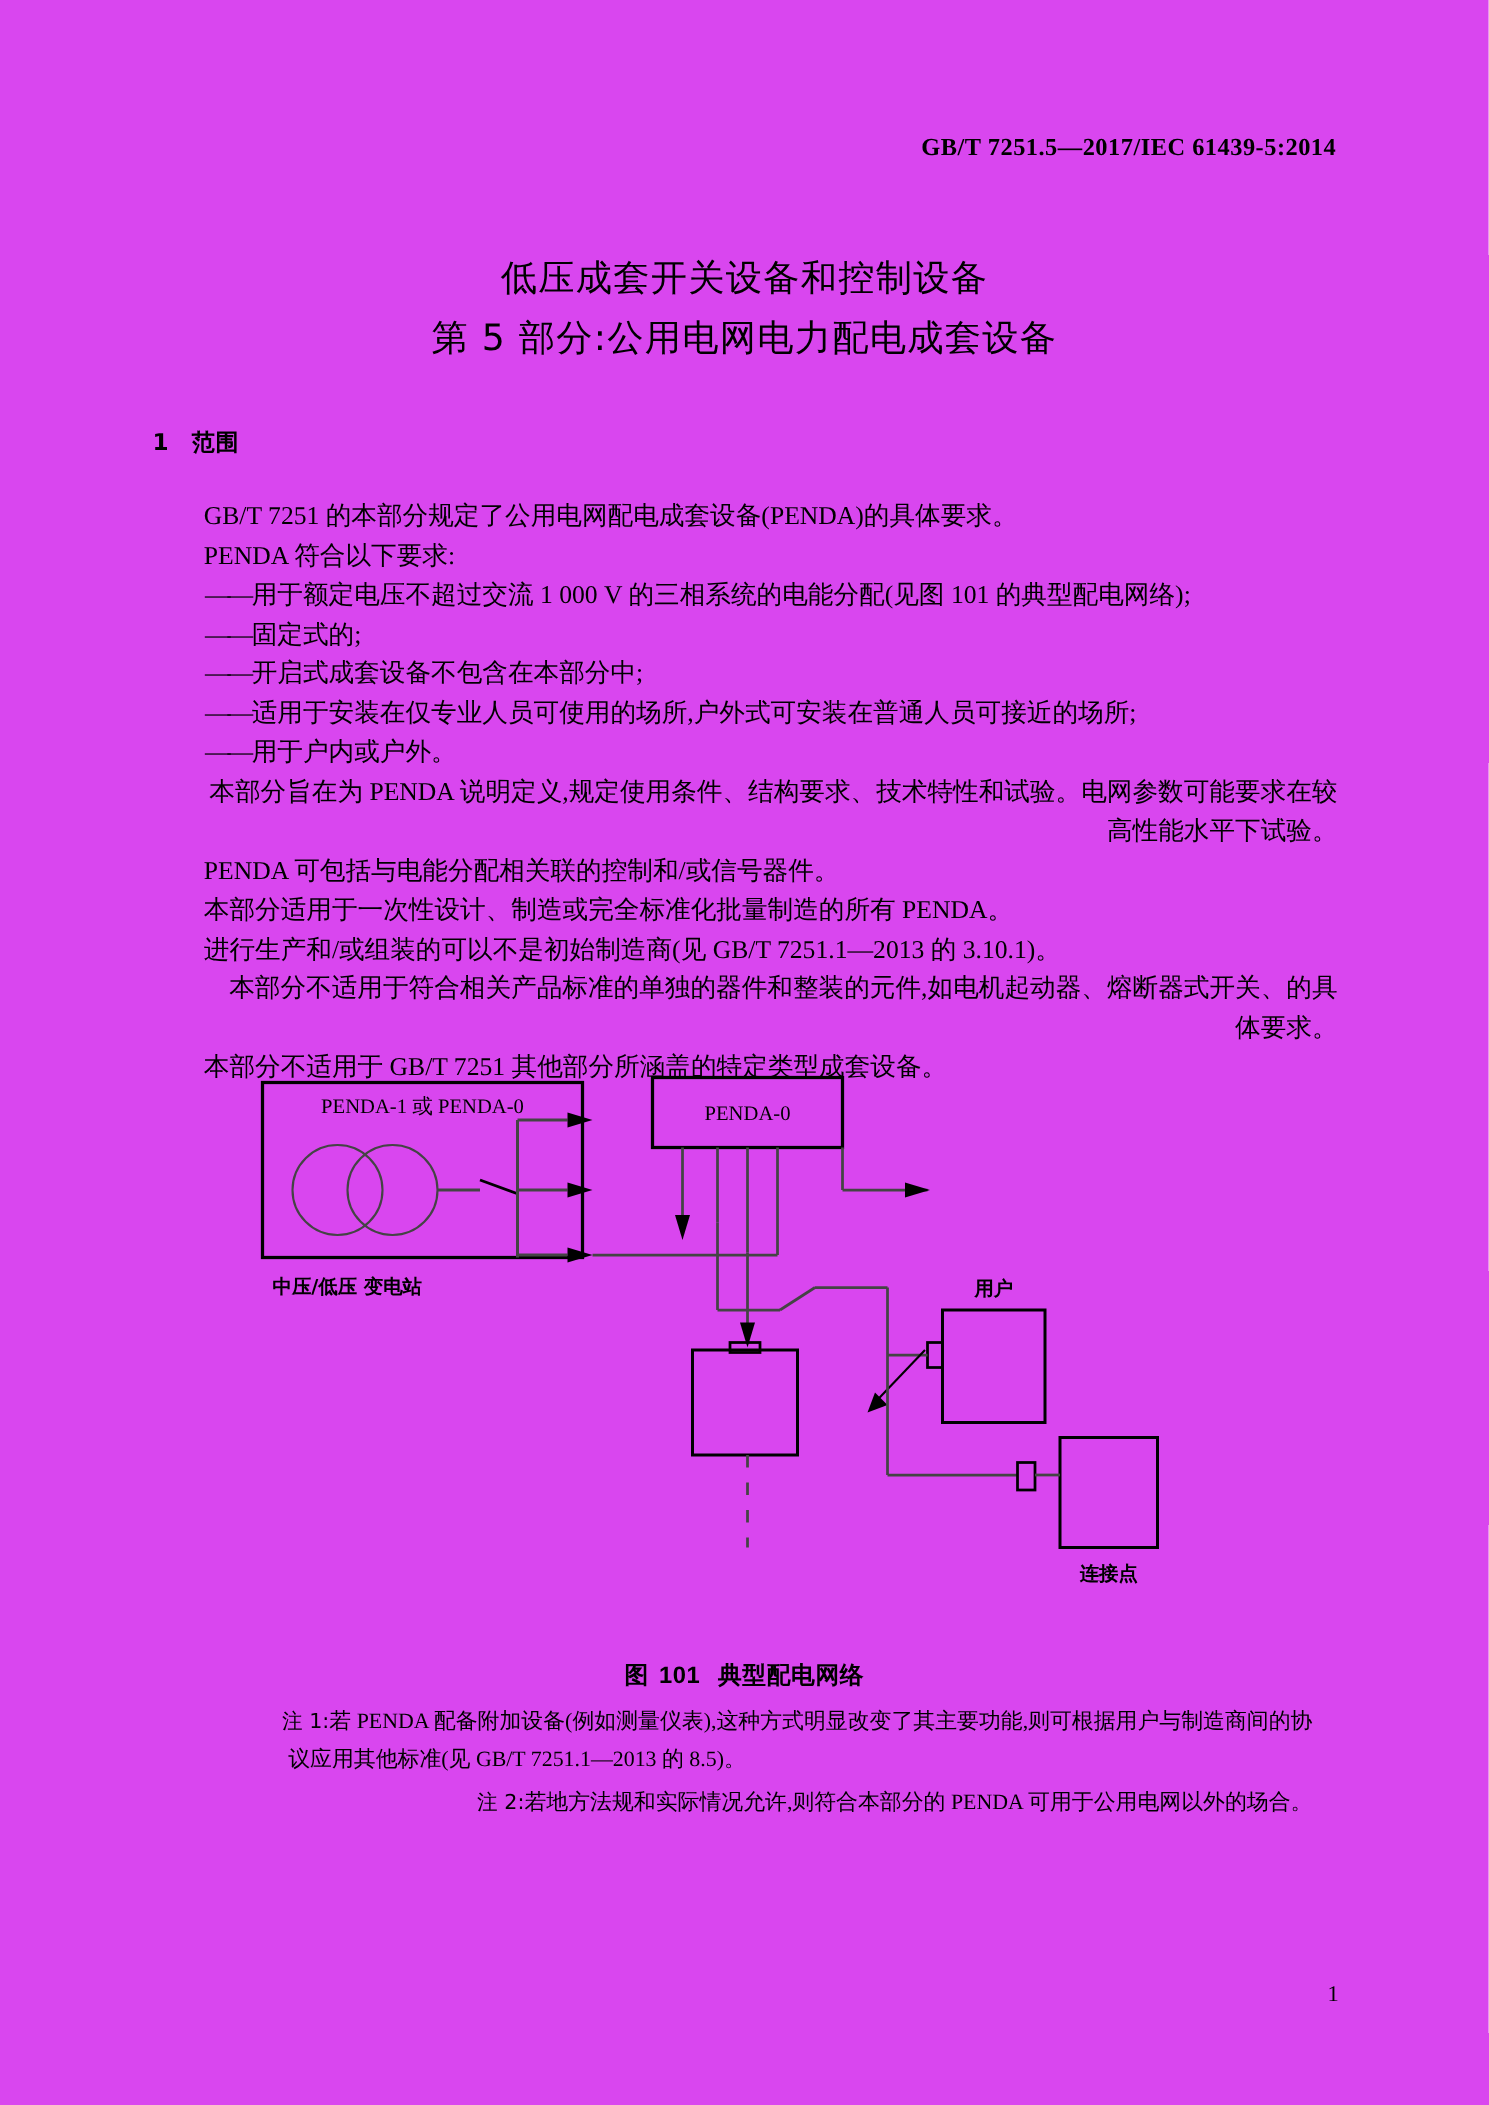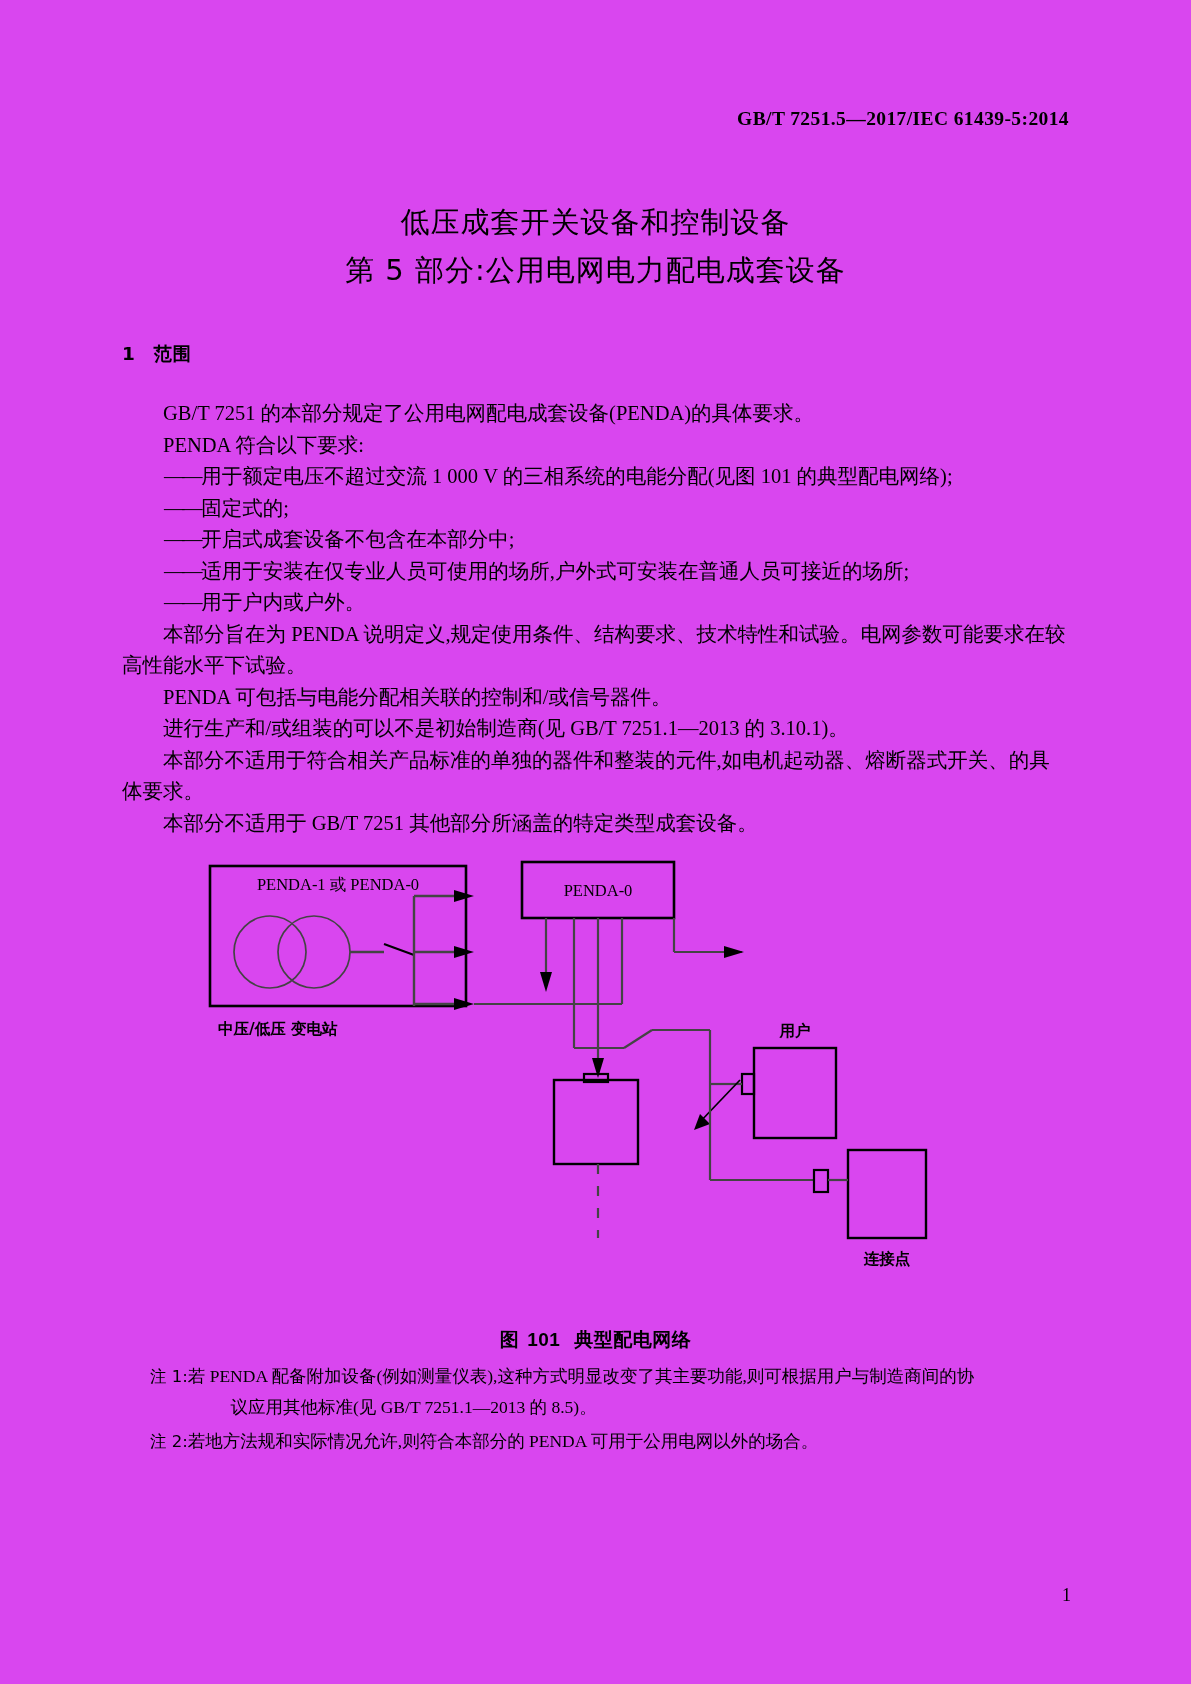--- a/index.html
+++ b/index.html
@@ -68,20 +68,21 @@
     font-size: 20.5px;
     line-height: 31.5px;
   }
   .para {
     text-indent: 2em;
     margin: 0;
     white-space: nowrap;
   }
   .para.wrap {
     white-space: normal;
+    text-align: right;
   }
   .dash-item {
     margin: 0;
     padding-left: 2.05em;
     white-space: nowrap;
   }
   .dash-item .dash {
     letter-spacing: -0.12em;
     margin-right: 0.06em;
   }
@@ -118,20 +119,21 @@
     width: 900px;
     font-family: "Liberation Serif", "DejaVu Serif", serif;
     font-size: 17.5px;
     line-height: 28px;
   }
   .note {
     margin: 0 0 2px 0;
     padding-left: 4.6em;
     text-indent: -4.6em;
     white-space: nowrap;
+    text-align: right;
   }
   .note-cont {
     margin: 0 0 6px 0;
     padding-left: 4.6em;
     white-space: nowrap;
   }
   .note .note-label {
     font-family: "DejaVu Sans", "Liberation Sans", sans-serif;
     font-size: 16.5px;
     font-weight: normal;
@@ -180,20 +182,21 @@
     <p class="para">PENDA 符合以下要求:</p>
 
     <p class="dash-item"><span class="dash">——</span><span>用于额定电压不超过交流 1 000 V 的三相系统的电能分配(见图 101 的典型配电网络);</span></p>
     <p class="dash-item"><span class="dash">——</span><span>固定式的;</span></p>
     <p class="dash-item"><span class="dash">——</span><span>开启式成套设备不包含在本部分中;</span></p>
     <p class="dash-item"><span class="dash">——</span><span>适用于安装在仅专业人员可使用的场所,户外式可安装在普通人员可接近的场所;</span></p>
     <p class="dash-item"><span class="dash">——</span><span>用于户内或户外。</span></p>
 
     <p class="para wrap">本部分旨在为 PENDA 说明定义,规定使用条件、结构要求、技术特性和试验。电网参数可能要求在较高性能水平下试验。</p>
     <p class="para">PENDA 可包括与电能分配相关联的控制和/或信号器件。</p>
+    <p class="para">本部分适用于一次性设计、制造或完全标准化批量制造的所有 PENDA。</p>
     <p class="para">进行生产和/或组装的可以不是初始制造商(见 GB/T 7251.1—2013 的 3.10.1)。</p>
     <p class="para wrap">本部分不适用于符合相关产品标准的单独的器件和整装的元件,如电机起动器、熔断器式开关、的具体要求。</p>
     <p class="para">本部分不适用于 GB/T 7251 其他部分所涵盖的特定类型成套设备。</p>
   </div>
 
   <div class="figure-area">
     <svg class="figure-svg" width="948" height="470" viewBox="0 0 948 470">
 
       <rect x="88" y="14" width="256" height="140" fill="none" stroke="#000" stroke-width="2.6"></rect>
       <text class="lbl-latin" x="216" y="38" text-anchor="middle">PENDA-1 或 PENDA-0</text>

